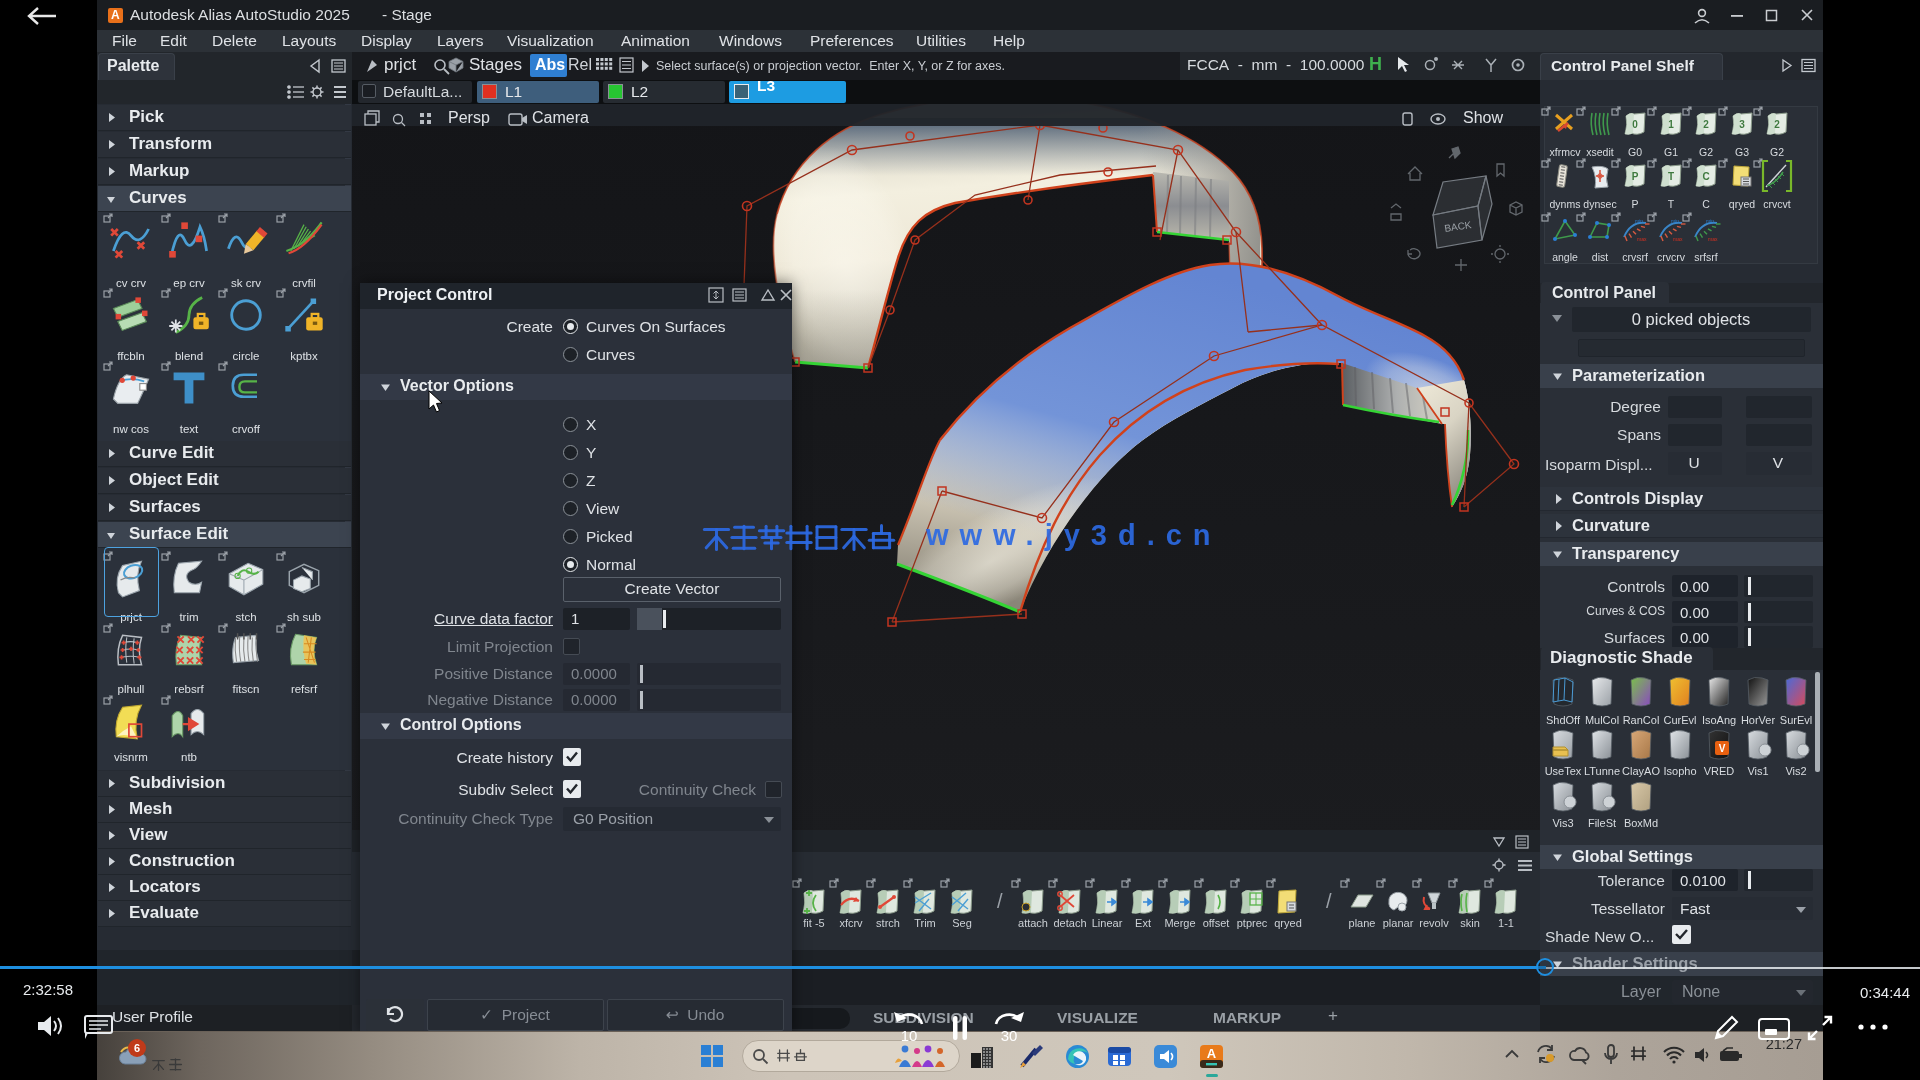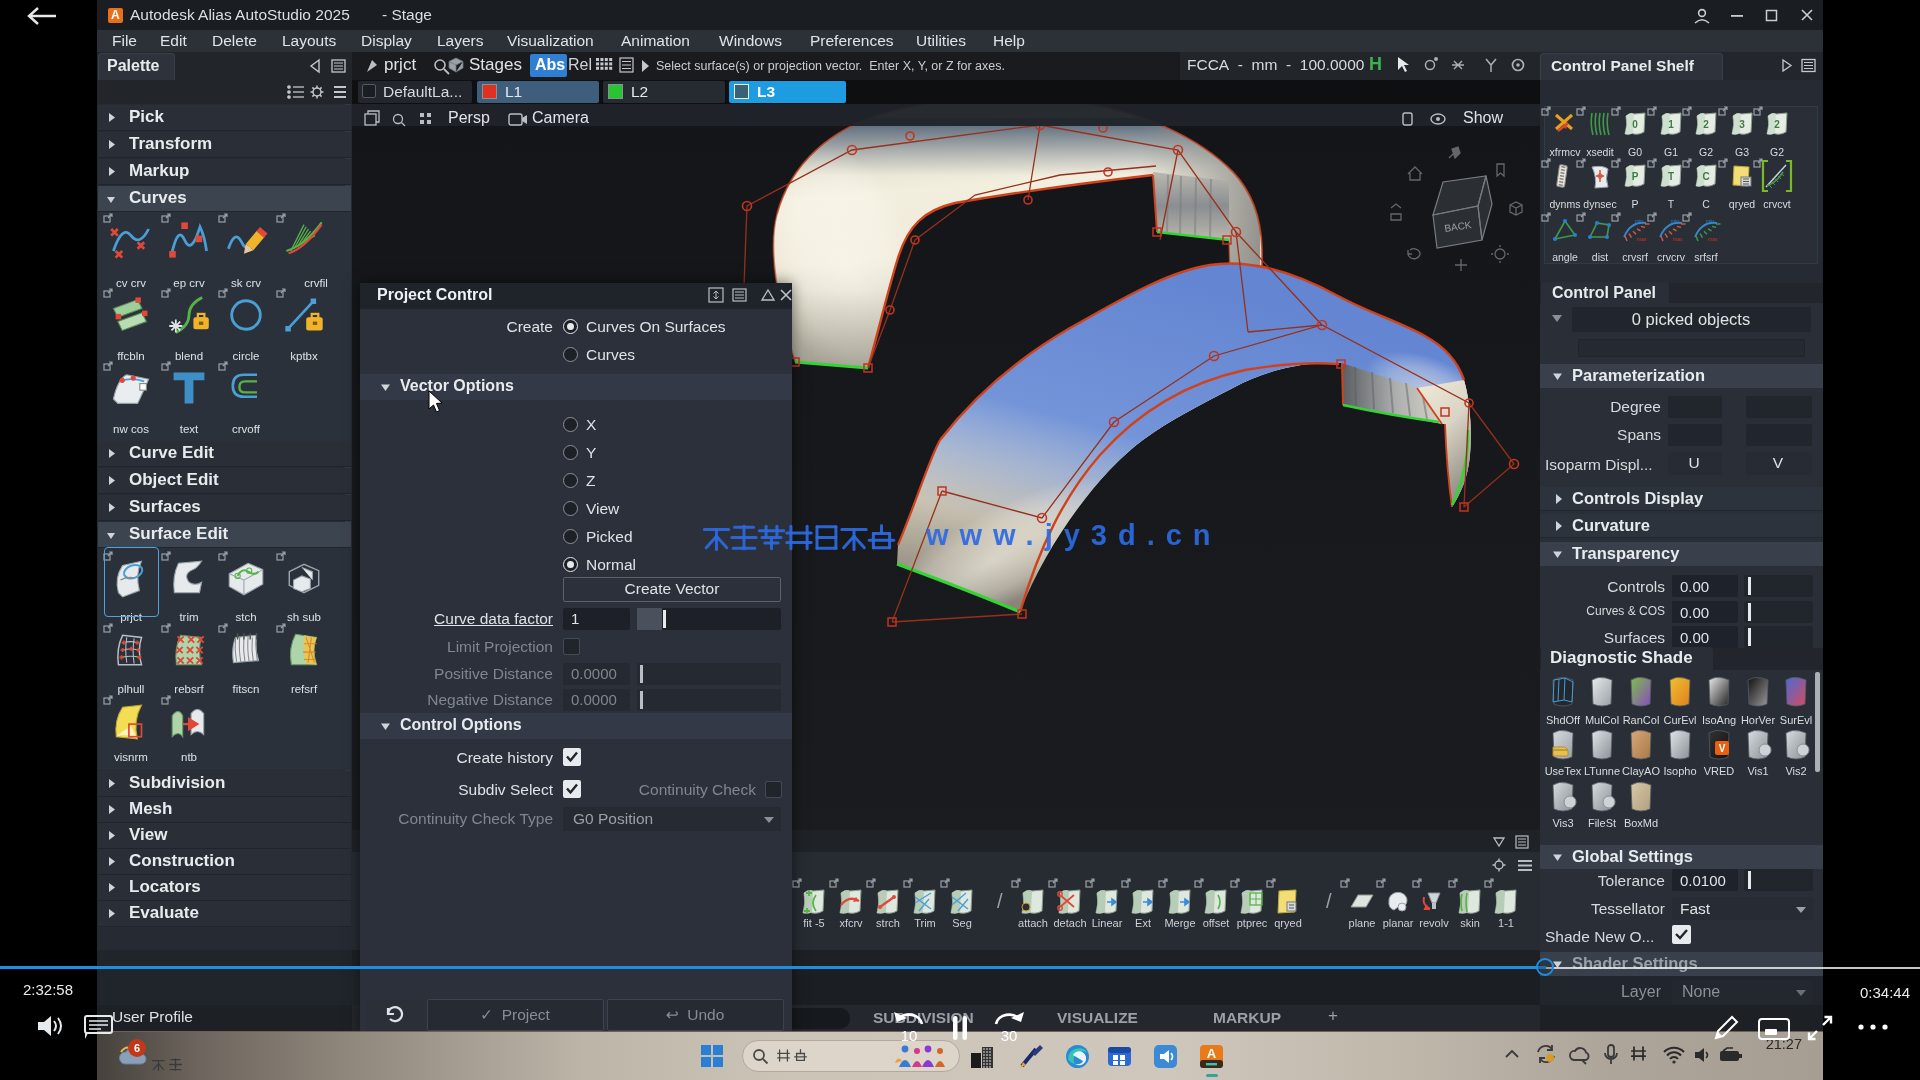--- a/index.html
+++ b/index.html
@@ -114,21 +114,21 @@
 <div style="left:362px;top:84px;width:14px;height:14px;background:#1a1d22;border:1px solid #565c64;border-radius:2px"></div>
 <div style="left:383px;top:83px;font-size:15.5px;color:#d6dade;font-weight:400;white-space:nowrap;">DefaultLa...</div>
 <div style="left:477px;top:81px;width:122px;height:22px;background:#3e5e7c;border-radius:2px"></div>
 <div style="left:482px;top:84px;width:15px;height:15px;background:#e03020;border:1px solid #8a9096"></div>
 <div style="left:505px;top:83px;font-size:15.5px;color:#e6e9ec;font-weight:400;white-space:nowrap;">L1</div>
 <div style="left:603px;top:81px;width:122px;height:22px;background:#262b31;border-radius:2px"></div>
 <div style="left:608px;top:84px;width:15px;height:15px;background:#27c532;border:1px solid #8a9096"></div>
 <div style="left:631px;top:83px;font-size:15.5px;color:#e6e9ec;font-weight:400;white-space:nowrap;">L2</div>
 <div style="left:729px;top:81px;width:117px;height:22px;background:#1d9ce2;border-radius:2px"></div>
 <div style="left:734px;top:84px;width:15px;height:15px;background:#3a6276;border:1.6px solid #e8ecef"></div>
-<div style="left:757px;top:83px;font-size:15.5px;color:#ffffff;font-weight:700;white-space:nowrap;">L3</div>
+<div style="left:757px;top:77px;font-size:15.5px;color:#ffffff;font-weight:700;white-space:nowrap;">L3</div>
 <div style="left:1540px;top:80px;width:283px;height:24px;background:#262b33"></div>
 <div style="left:97px;top:104px;width:255px;height:864px;background:#262b33"></div>
 <div style="left:345px;top:104px;width:6px;height:846px;background:#333944"></div>
 <div style="left:98px;top:105px;width:253px;height:26px;background:#2a2f37;border-bottom:1px solid #20252b"></div>
 <div style="left:98px;top:105px;width:275px;height:26px">
     <svg style="left:10px;top:7px" width="8" height="11" viewBox="0 0 8 11">
       <path d="M1,1 L7,5.5 L1,10 Z" fill="#cfd4da"></path>
     </svg>
     <div style="left:31px;top:2px;font-size:17px;font-weight:700;color:#e8ebee;white-space:nowrap">Pick</div>
   </div>
@@ -200,21 +200,21 @@
 <svg style="left:282px;top:218px" width="44" height="44" viewBox="0 0 40 40">
     <path d="M4,30 Q16,26 24,18 T36,4" fill="none" stroke="#57b348" stroke-width="2"></path>
     <path d="M8,30 L20,6" stroke="#57b348" stroke-width="1.2"></path>
     <path d="M11,28 L22,8" stroke="#57b348" stroke-width="1.2"></path>
     <path d="M14,26 L24,10" stroke="#57b348" stroke-width="1.2"></path>
     <path d="M17,24 L26,12" stroke="#57b348" stroke-width="1.2"></path>
     <path d="M20,22 L28,14" stroke="#57b348" stroke-width="1.2"></path>
     <path d="M23,20 L30,16" stroke="#57b348" stroke-width="1.2"></path>
     <path d="M6,32 Q20,28 36,6" fill="none" stroke="#e04838" stroke-width="2"></path>
   </svg>
-<div style="left:304px;top:277px;font-size:11.5px;color:#dde1e5;font-weight:400;white-space:nowrap;transform:translateX(-50%);left:304px;margin-left:12px;">crvfil</div>
+<div style="left:304px;top:277px;font-size:11.5px;color:#dde1e5;font-weight:400;white-space:nowrap;transform:translateX(-50%);left:304px;">crvfil</div>
 <svg style="left:103px;top:288px" width="10" height="10" viewBox="0 0 10 10">
     <rect x="1" y="3" width="6" height="6" fill="none" stroke="#9aa0a7" stroke-width="1.2"></rect>
     <path d="M5,5 L9,1 M6,1 H9 V4" stroke="#9aa0a7" stroke-width="1.2" fill="none"></path>
   </svg>
 <svg style="left:109px;top:293px" width="44" height="44" viewBox="0 0 40 40">
     <g>
       <path d="M4,14 L26,6 L30,14 L8,22 Z" fill="#9ecf9a" stroke="#5a8a58"></path>
       <path d="M8,26 L30,18 L34,26 L12,34 Z" fill="#b8dcb4" stroke="#5a8a58"></path>
       <rect x="24" y="4" width="5" height="5" fill="#e04838"></rect>
       <rect x="6" y="19" width="5" height="5" fill="#e04838"></rect>

